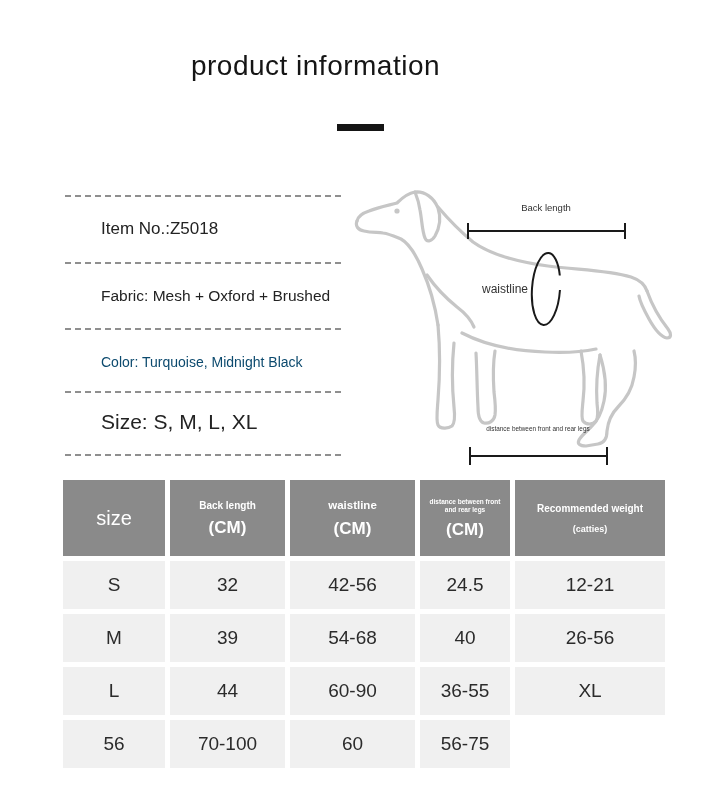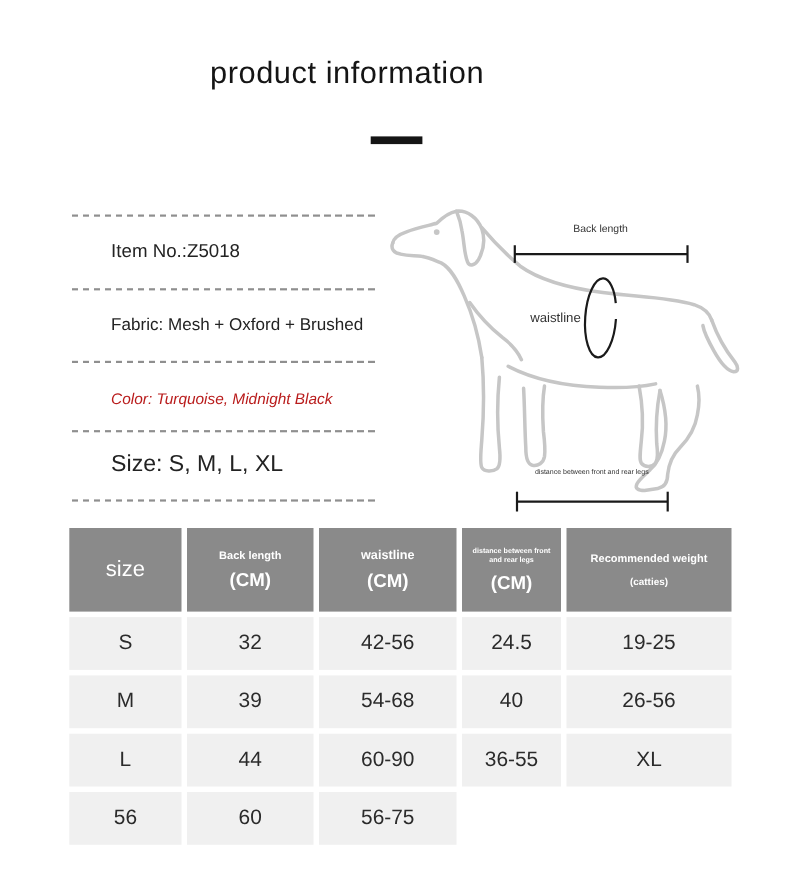--- a/index.html
+++ b/index.html
@@ -16,21 +16,21 @@
     position:absolute;left:337px;top:124px;width:47px;height:7px;background:#151515;
   }
   
   .spec-sep{
     position:absolute;left:65px;width:278px;height:2px;
     background:repeating-linear-gradient(to right,#8f8f8f 0 6px,transparent 6px 10px);
   }
   .spec-text{position:absolute;left:70px;color:#232323;white-space:nowrap;margin-left:31px;}
   .spec-item{top:219px;font-size:17px;}
   .spec-fabric{top:287px;font-size:15.5px;}
-  .spec-color{top:354px;font-size:14px;color:#b91c1c;font-style:italic;}
+  .spec-color{top:354px;font-size:14px;color:#0c4a6e;}
   .spec-size{top:410px;font-size:21px;}
   
   .dog-diagram{position:absolute;left:350px;top:175px;}
   .dog-stroke{stroke:#c6c6c6;stroke-width:3.2;fill:none;stroke-linecap:round;stroke-linejoin:round;}
   .measure-stroke{stroke:#1a1a1a;stroke-width:2;fill:none;}
   .diagram-label{fill:#333;font-family:"Liberation Sans",sans-serif;}
   
   .size-table{
     position:absolute;left:63px;top:480px;display:grid;
     grid-template-columns:102px 115px 125px 90px 150px;
@@ -125,30 +125,31 @@
     </div>
   <div class="th th-weight">
       <span class="l1">Recommended weight</span>
       <span class="l2">(catties)</span>
     </div>
 
   <div class="td">S</div>
   <div class="td">32</div>
   <div class="td">42-56</div>
   <div class="td">24.5</div>
-  <div class="td">19-25</div>
+  <div class="td">12-21</div>
 
   <div class="td">M</div>
   <div class="td">39</div>
   <div class="td">54-68</div>
   <div class="td">40</div>
   <div class="td">26-56</div>
 
   <div class="td">L</div>
   <div class="td">44</div>
   <div class="td">60-90</div>
   <div class="td">36-55</div>
 
   <div class="td">XL</div>
   <div class="td">56</div>
+  <div class="td">70-100</div>
   <div class="td">60</div>
   <div class="td">56-75</div>
 </div>
 
 </body></html>

